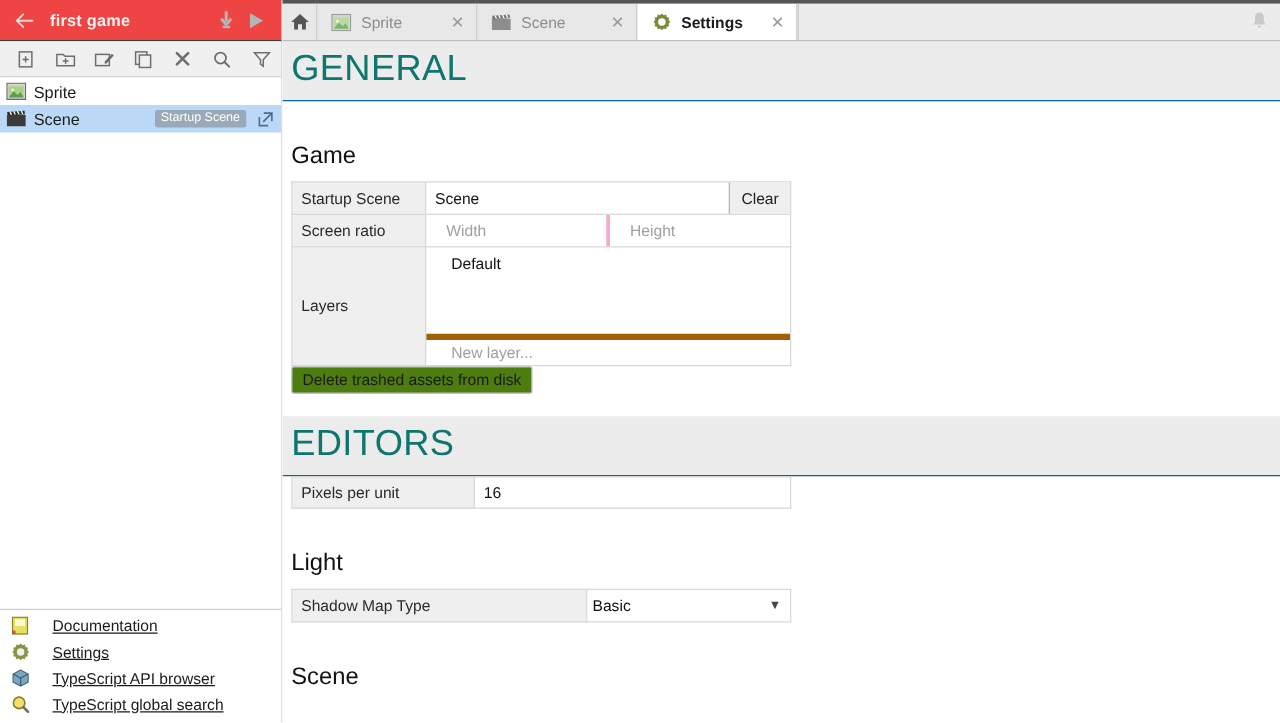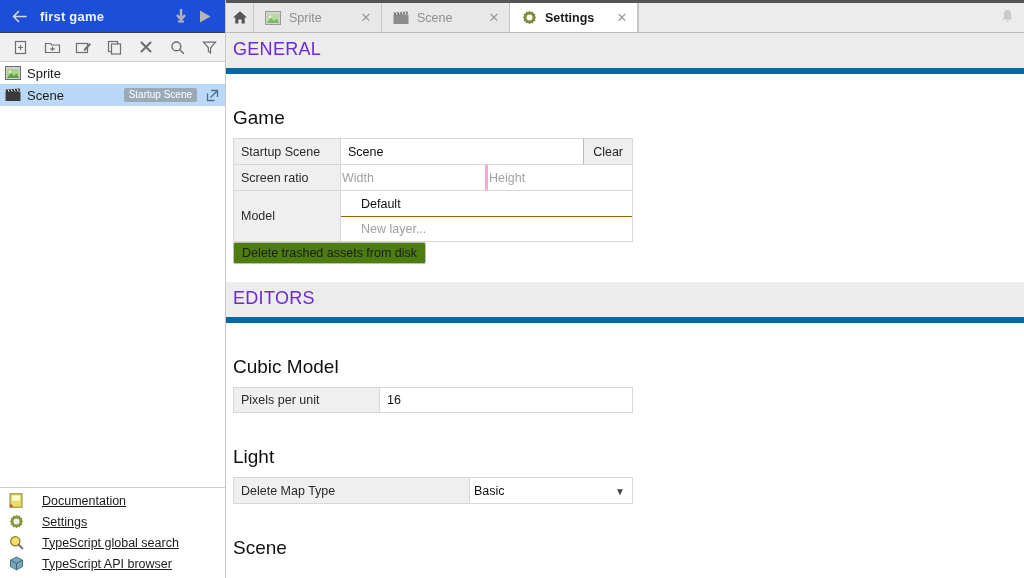--- a/index.html
+++ b/index.html
@@ -16,21 +16,21 @@
   
   .left-panel {
     width: 226px; height: 578px;
     display: flex; flex-direction: column;
     background: #ffffff;
     border-right: 1px solid #c8c8c8;
     flex: 0 0 226px;
   }
   .project-header {
     height: 33px;
-    background: #1d4ed8;
+    background: #ef4444;
     display: flex; align-items: center;
     padding: 0 8px;
     flex: 0 0 33px;
     border-bottom: 1px solid #3d3d3d;
   }
   .ph-back {
     width: 22px; height: 22px;
     display: flex; align-items: center; justify-content: center;
     color: #d9d9d9; font-size: 15px; line-height: 1;
     cursor: pointer;
@@ -151,25 +151,25 @@
   .tab-spacer { flex: 1 1 auto; background: #ececec; border-left: 1px solid #c6c6c6; display:flex; align-items:center; justify-content:flex-end; padding-right: 10px;}
 
   .content {
     flex: 1 1 auto;
     overflow: hidden;
     background: #ffffff;
   }
 
   .section-banner {
     background: #ececec;
-    border-bottom: 6px solid #0369a1;
+    border-bottom: 1px solid #0369a1;
     padding: 6px 0 8px 7px;
-    font-size: 18px;
+    font-size: 29px;
     font-weight: normal;
-    color: #6d28d9;
+    color: #0f766e;
     letter-spacing: .3px;
   }
 
   .group-title {
     font-size: 19px;
     font-weight: normal;
     color: #111;
     padding: 33px 0 9px 7px;
   }
 
@@ -202,33 +202,33 @@
     font-family: "Liberation Sans", sans-serif;
     color: #222;
     cursor: pointer;
     margin-left: 23px;
   }
 
   .split-row { display: flex; height: 25px; }
   .split-cell {
     flex: 1;
     display: flex; align-items: center;
-    padding-left: 1px;
+    padding-left: 16px;
     font-size: 12.5px;
     color: #a0a0a0;
   }
   .split-cell + .split-cell { border-left: 3px solid #f9a8d4; }
 
   .layers-stack > div {
     height: 25px;
     display: flex; align-items: center;
     padding-left: 20px;
     font-size: 12.5px;
   }
-  .layers-stack > div + div { border-top: 1px solid #a16207; }
+  .layers-stack > div + div { border-top: 5px solid #a16207; margin-top: 44px; }
   .layer-new { color: #a0a0a0; }
 
   .plain-btn {
     margin-left: 7px;
     background: #4d7c0f;
     border: 1px solid #bdbdbd;
     border-radius: 2px;
     font-size: 12.5px;
     font-family: "Liberation Sans", sans-serif;
     color: #1b1b1b;
@@ -380,34 +380,34 @@
           <svg width="15" height="15" viewBox="0 0 15 15">
               <path d="M7.5 0.8 L9 2.2 L10.9 1.6 L11.4 3.6 L13.4 4.1 L12.8 6 L14.2 7.5 L12.8 9 L13.4 10.9 L11.4 11.4 L10.9 13.4 L9 12.8 L7.5 14.2 L6 12.8 L4.1 13.4 L3.6 11.4 L1.6 10.9 L2.2 9 L0.8 7.5 L2.2 6 L1.6 4.1 L3.6 3.6 L4.1 1.6 L6 2.2 Z" fill="#8a9440"></path>
               <circle cx="7.5" cy="7.5" r="3" fill="#f0f0f0"></circle>
             </svg>
         </span>
         <span class="footer-label">Settings</span>
       </div>
       <div class="footer-row">
         <span class="footer-icon">
           <svg width="15" height="15" viewBox="0 0 15 15">
-              <circle cx="6.3" cy="6.3" r="4.6" fill="#f2e06a" stroke="#8a7f2c" stroke-width="1.3"></circle>
-              <path d="M9.7 9.7 L13.4 13.4" stroke="#6e6e6e" stroke-width="2" stroke-linecap="round"></path>
-            </svg>
-        </span>
-        <span class="footer-label">TypeScript global search</span>
+              <path d="M7.5 1 L13.5 4.2 L13.5 10.6 L7.5 13.8 L1.5 10.6 L1.5 4.2 Z" fill="#7aa7bf" stroke="#4a6d80"></path>
+              <path d="M1.5 4.2 L7.5 7.4 L13.5 4.2 M7.5 7.4 L7.5 13.8" stroke="#3f5f70" fill="none"></path>
+            </svg>
+        </span>
+        <span class="footer-label">TypeScript API browser</span>
       </div>
       <div class="footer-row">
         <span class="footer-icon">
           <svg width="15" height="15" viewBox="0 0 15 15">
-              <path d="M7.5 1 L13.5 4.2 L13.5 10.6 L7.5 13.8 L1.5 10.6 L1.5 4.2 Z" fill="#7aa7bf" stroke="#4a6d80"></path>
-              <path d="M1.5 4.2 L7.5 7.4 L13.5 4.2 M7.5 7.4 L7.5 13.8" stroke="#3f5f70" fill="none"></path>
-            </svg>
-        </span>
-        <span class="footer-label">TypeScript API browser</span>
+              <circle cx="6.3" cy="6.3" r="4.6" fill="#f2e06a" stroke="#8a7f2c" stroke-width="1.3"></circle>
+              <path d="M9.7 9.7 L13.4 13.4" stroke="#6e6e6e" stroke-width="2" stroke-linecap="round"></path>
+            </svg>
+        </span>
+        <span class="footer-label">TypeScript global search</span>
       </div>
     </div>
   </div>
 
   <div class="main">
 
     <div class="tab-bar">
       <div class="home-tab">
         <svg width="16" height="15" viewBox="0 0 16 15">
             <path d="M8 1.2 L15 7.5 L12.7 7.5 L12.7 13.5 L9.6 13.5 L9.6 9.4 L6.4 9.4 L6.4 13.5 L3.3 13.5 L3.3 7.5 L1 7.5 Z" fill="#555555"></path>
@@ -480,51 +480,50 @@
         <tr>
           <td class="lbl">Screen ratio</td>
           <td class="val nopad">
             <div class="split-row">
               <div class="split-cell">Width</div>
               <div class="split-cell">Height</div>
             </div>
           </td>
         </tr>
         <tr>
-          <td class="lbl">Model</td>
+          <td class="lbl">Layers</td>
           <td class="val nopad">
             <div class="layers-stack">
               <div>Default</div>
               <div class="layer-new">New layer...</div>
             </div>
           </td>
         </tr>
       </tbody>
         </table>
 
       <button class="plain-btn">Delete trashed assets from disk</button>
 
       <div style="height:18px"></div>
       <div class="section-banner">EDITORS</div>
 
-      <div class="group-title">Cubic Model</div>
       <table class="settings-table">
         <tbody>
             <tr>
           <td class="lbl" style="width:146px">Pixels per unit</td>
           <td class="val">16</td>
         </tr>
       </tbody>
         </table>
 
       <div class="group-title">Light</div>
       <table class="settings-table wide-table">
         <tbody>
             <tr>
-          <td class="lbl lbl-wide">Delete Map Type</td>
+          <td class="lbl lbl-wide">Shadow Map Type</td>
           <td class="val nopad">
             <div class="select-wrap">
               <select class="cell-select">
                 <option>Basic</option>
               </select>
               <span class="chev">▼</span>
             </div>
           </td>
         </tr>
       </tbody>

